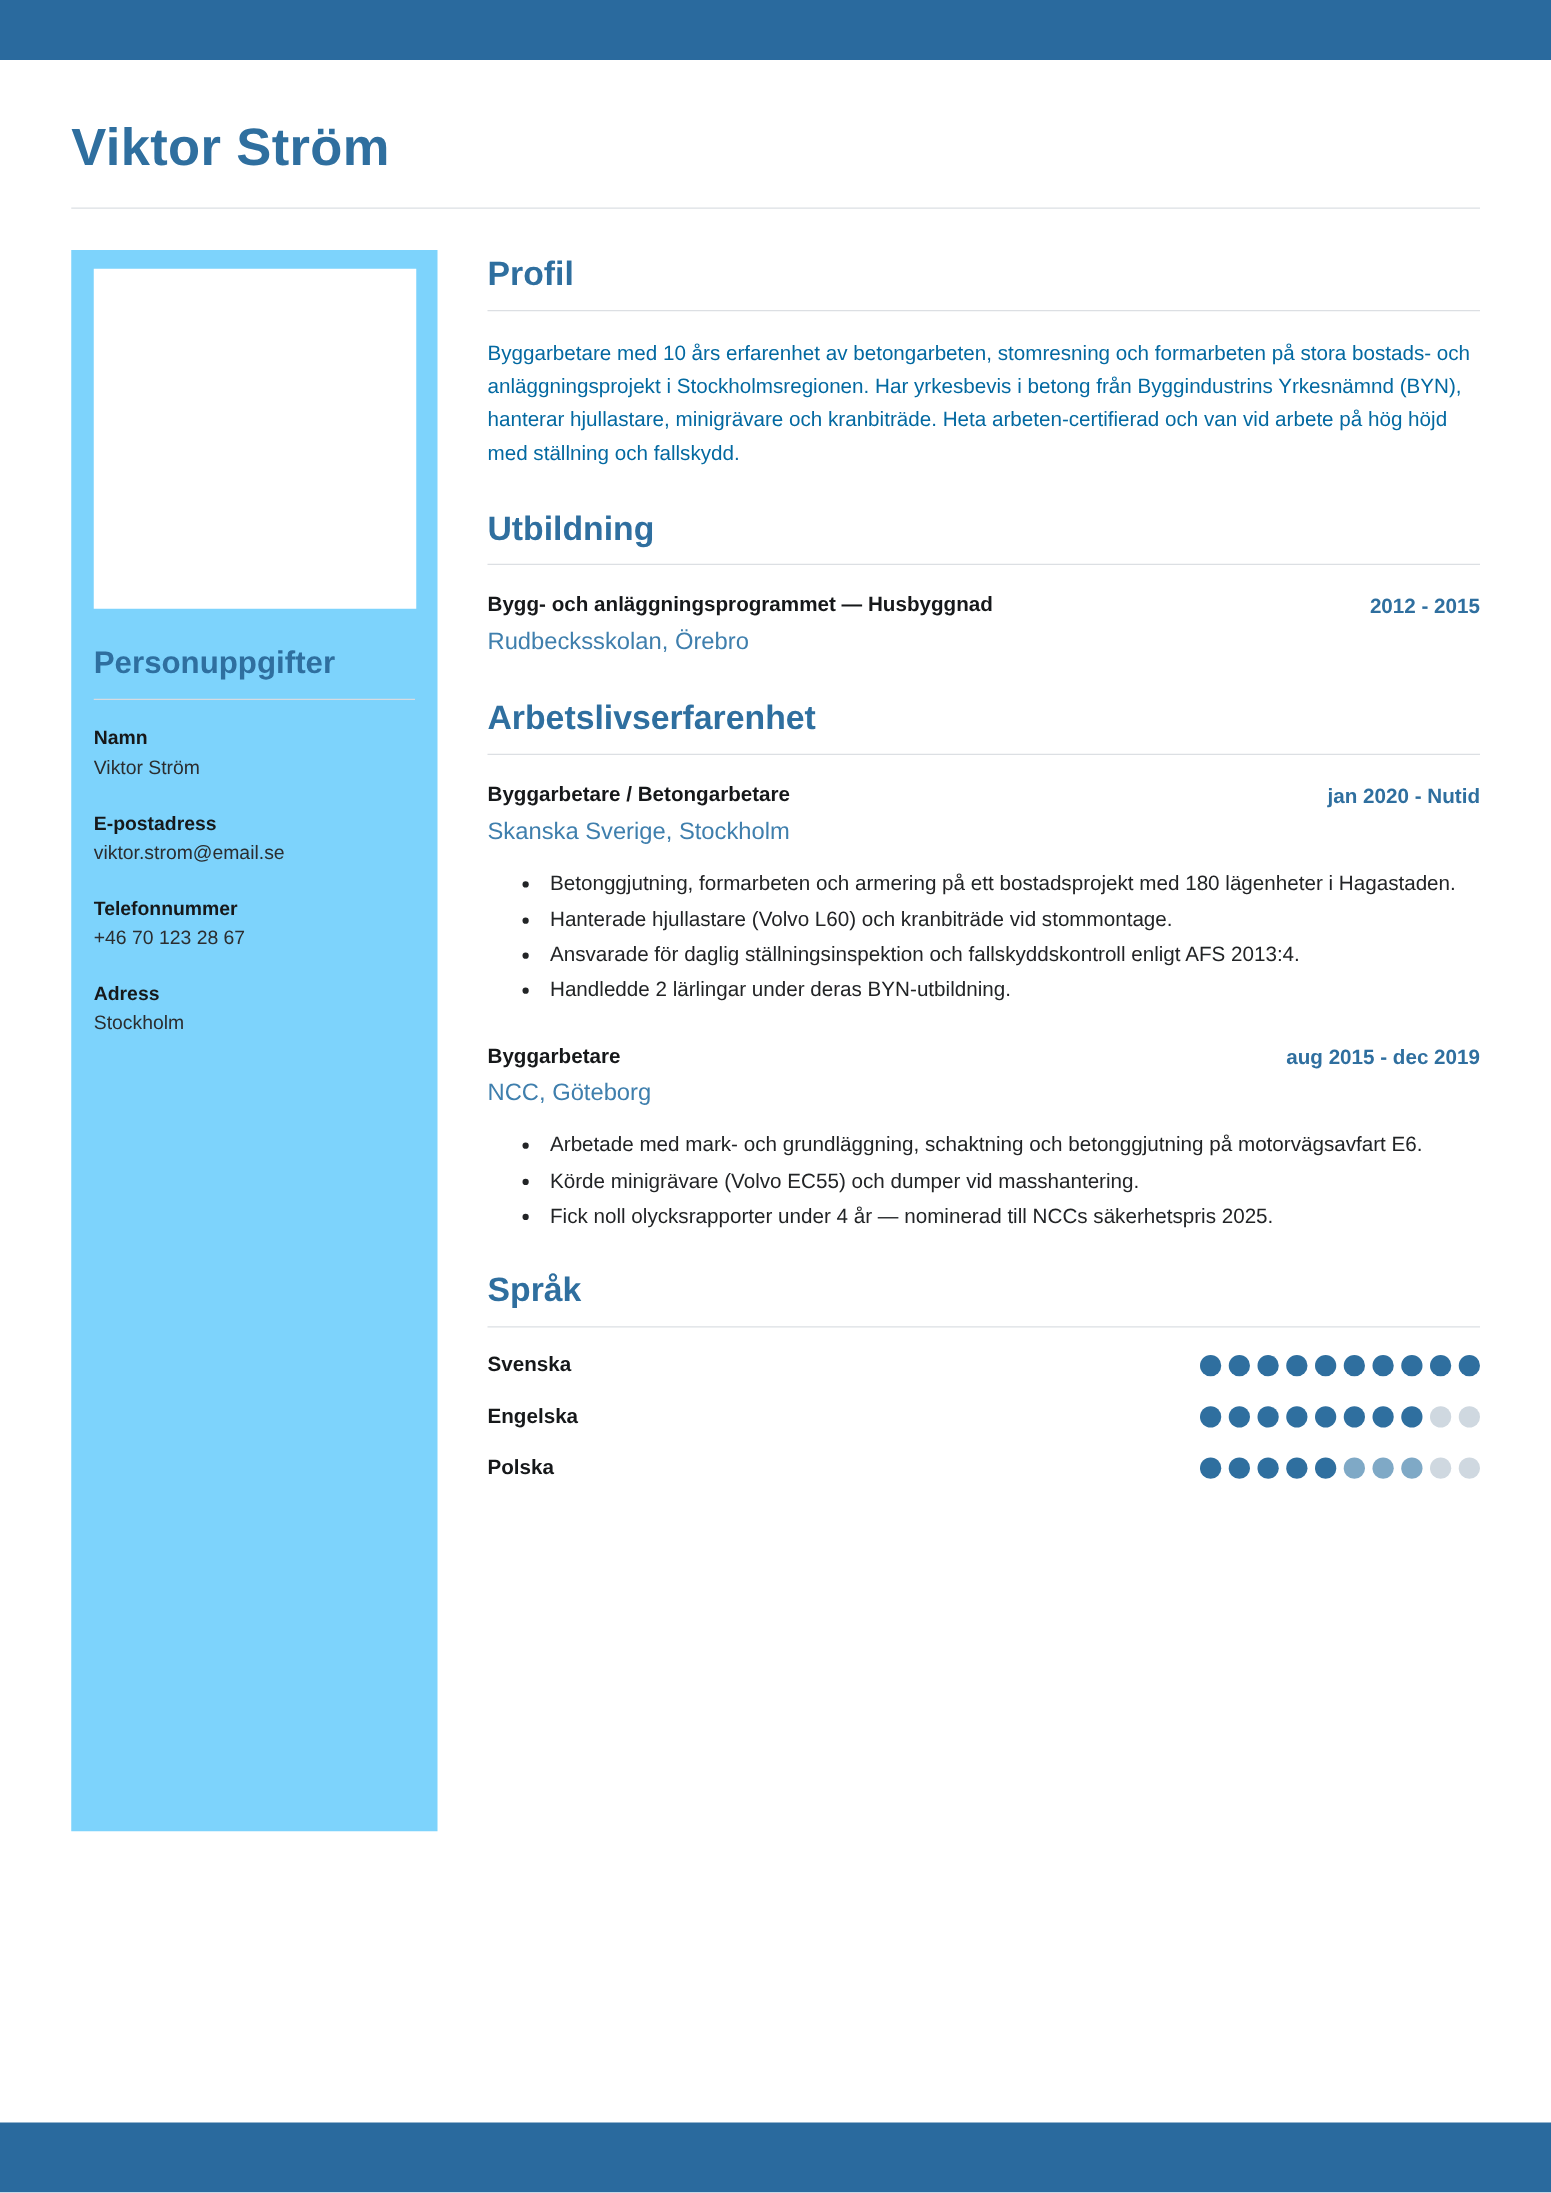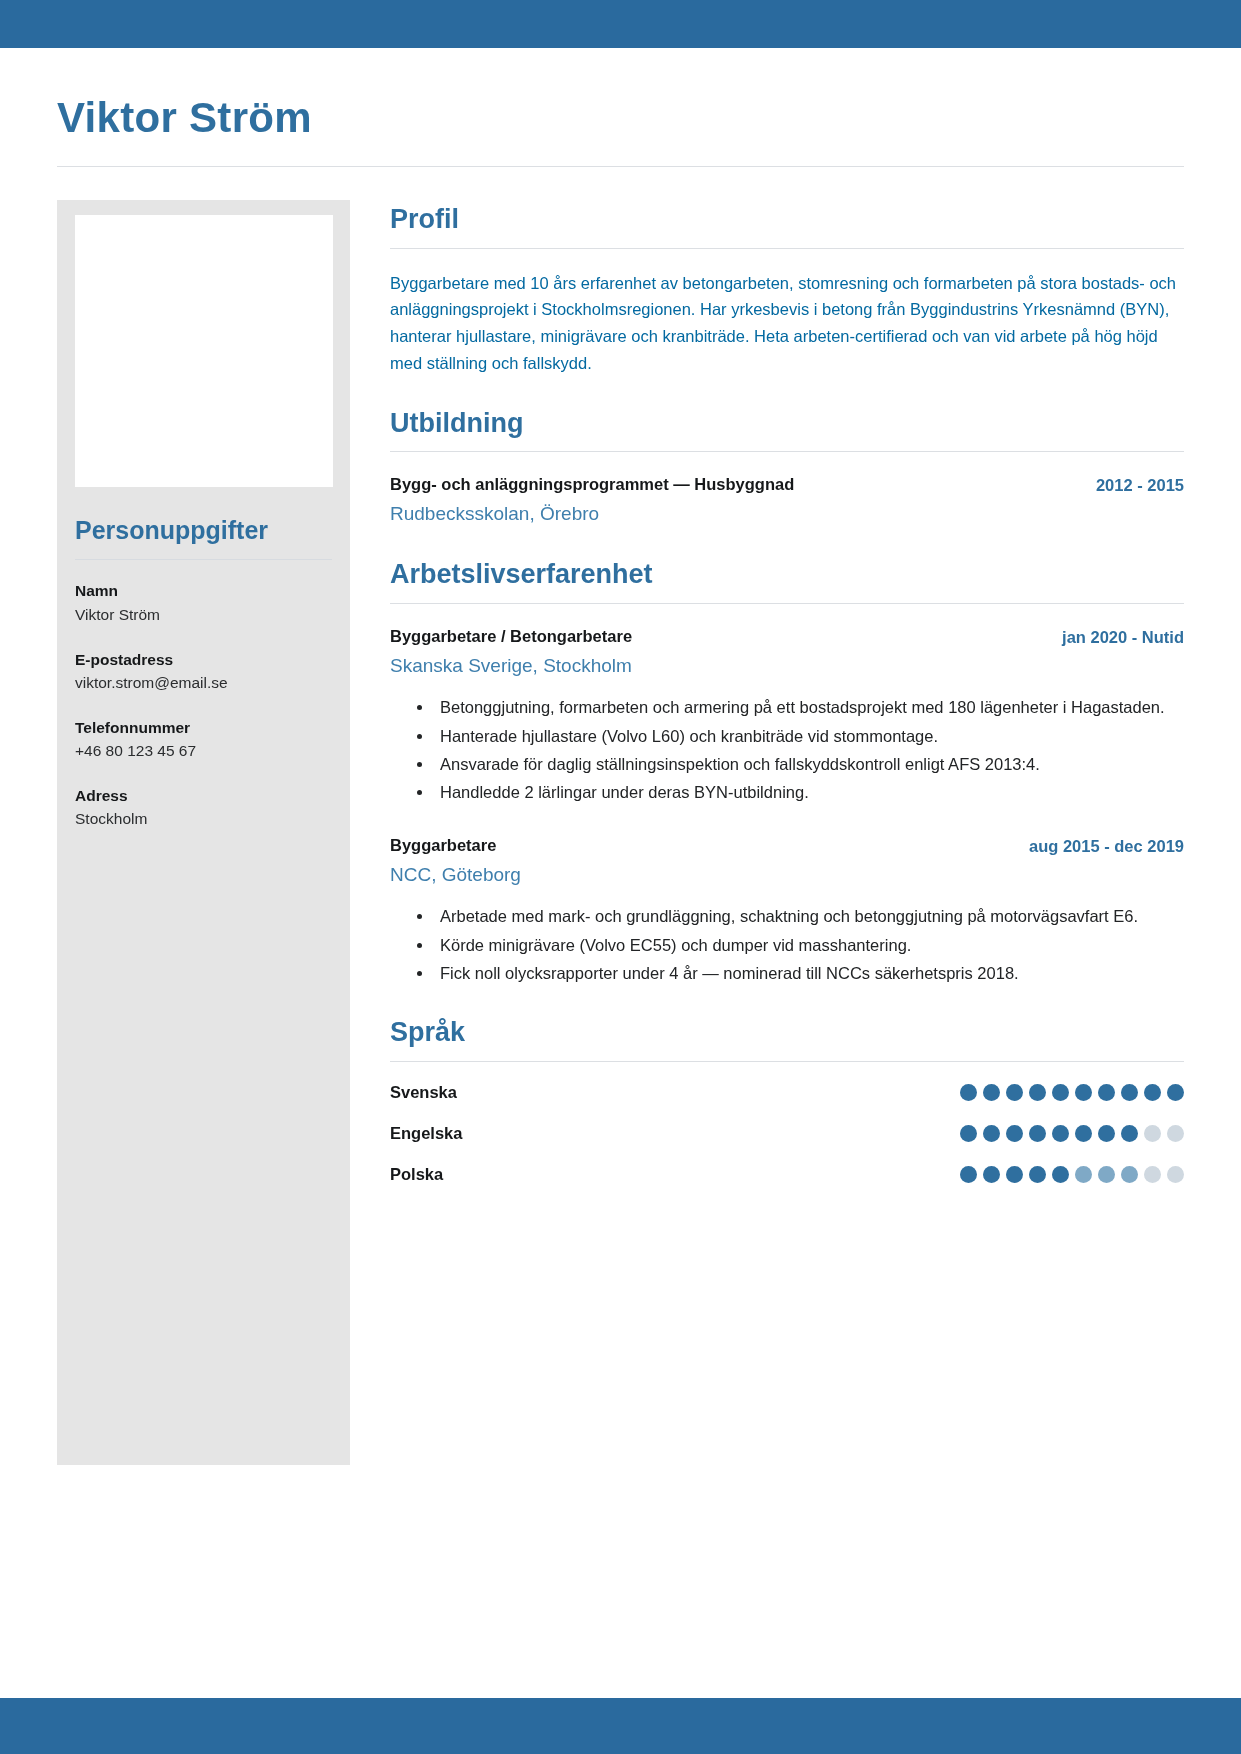--- a/index.html
+++ b/index.html
@@ -61,21 +61,21 @@
   
   .columns {
     display: flex;
     align-items: flex-start;
     margin-top: 33px;
   }
 
   .sidebar {
     width: 293px;
     flex: 0 0 293px;
-    background: #e5e5e5;
+    background: #7dd3fc;
     padding: 15px 18px 60px 18px;
     min-height: 1265px;
   }
 
   .photo-box {
     width: 258px;
     height: 272px;
     background: #ffffff;
     margin: 0 auto 0 auto;
   }
@@ -232,21 +232,21 @@
           <div class="field-value">Viktor Ström</div>
         </div>
 
         <div class="field">
           <div class="field-label">E-postadress</div>
           <div class="field-value">viktor.strom@email.se</div>
         </div>
 
         <div class="field">
           <div class="field-label">Telefonnummer</div>
-          <div class="field-value">+46 80 123 45 67</div>
+          <div class="field-value">+46 70 123 28 67</div>
         </div>
 
         <div class="field">
           <div class="field-label">Adress</div>
           <div class="field-value">Stockholm</div>
         </div>
       </aside>
 
       <main class="main">
 
@@ -289,21 +289,21 @@
 
           <div class="exp-entry">
             <div class="entry-head">
               <div class="entry-title">Byggarbetare</div>
               <div class="entry-date">aug 2015 - dec 2019</div>
             </div>
             <div class="entry-org">NCC, Göteborg</div>
             <ul class="bullets">
               <li>Arbetade med mark- och grundläggning, schaktning och betonggjutning på motorvägsavfart E6.</li>
               <li>Körde minigrävare (Volvo EC55) och dumper vid masshantering.</li>
-              <li>Fick noll olycksrapporter under 4 år — nominerad till NCCs säkerhetspris 2018.</li>
+              <li>Fick noll olycksrapporter under 4 år — nominerad till NCCs säkerhetspris 2025.</li>
             </ul>
           </div>
         </section>
 
         <section class="section">
           <div class="sec-heading">Språk</div>
           <div class="sec-rule"></div>
 
           <div class="lang-row">
             <div class="lang-name">Svenska</div>

